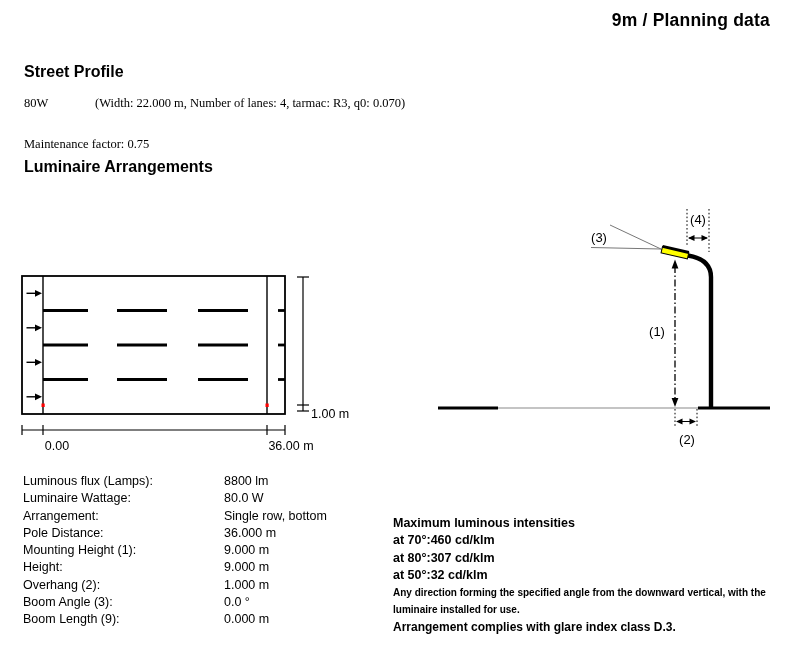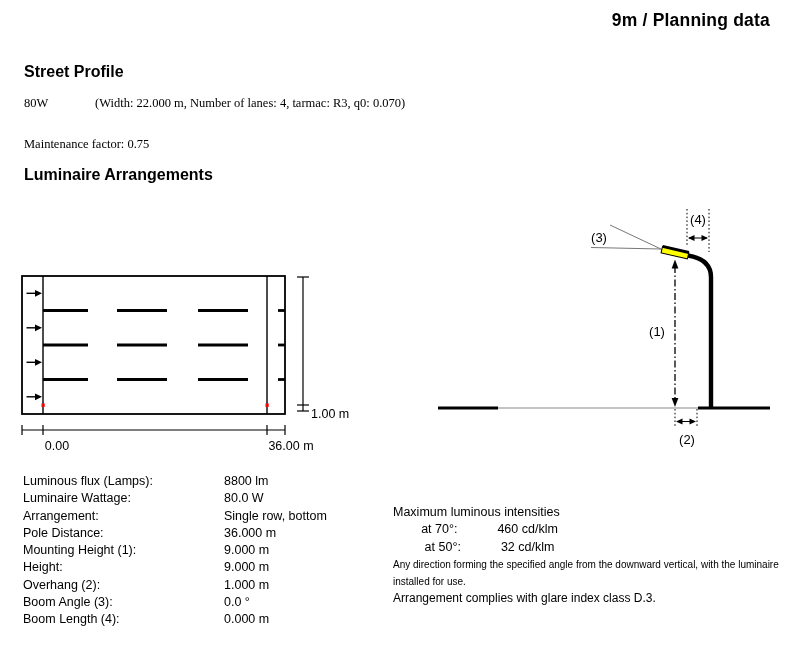--- a/index.html
+++ b/index.html
@@ -10,28 +10,28 @@
   .abs{position:absolute;}
   .title{
     top:10px;right:30px;font-size:17.5px;font-weight:bold;letter-spacing:0.2px;
   }
   .h-bold{font-size:16px;font-weight:bold;}
   .body-txt{font-size:12.5px;font-family:Liberation Serif, serif;}
   .street-heading{left:24px;top:63px;}
   .profile-line{left:24px;top:96px;width:520px;}
   .profile-line .details{position:absolute;left:71px;top:0;white-space:nowrap;}
   .maintenance{left:24px;top:137px;}
-  .arrangements-heading{left:24px;top:166px;}
+  .arrangements-heading{left:24px;top:158px;}
 
   .lum-list{left:23px;top:473px;width:370px;font-size:12.5px;line-height:17.3px;}
   .lum-list .row{display:flex;}
   .lum-list .lbl{width:201px;flex:0 0 201px;}
 
-  .intens{left:393px;top:504px;width:398px;font-size:12.5px;line-height:17.3px;}
-  .intens .irow{display:flex;justify-content:center;width:193px;gap:40px;}
+  .intens{left:393px;top:515px;width:398px;font-size:12.5px;line-height:17.3px;font-weight:bold;}
+  .intens .irow{display:flex;justify-content:flex-start;width:193px;}
   .intens .footnote{font-size:10px;line-height:17px;width:398px;}
   .intens .compliance{font-size:12px;line-height:17.3px;margin-top:0.5px;white-space:nowrap;}
 
   svg text{font-family:"Liberation Sans",sans-serif;fill:#000;}
 </style>
 </head>
 <body>
 
 <div class="page">
 
@@ -188,32 +188,36 @@
     </div>
     <div class="row">
       <span class="lbl">Overhang (2):</span>
       <span class="val">1.000 m</span>
     </div>
     <div class="row">
       <span class="lbl">Boom Angle (3):</span>
       <span class="val">0.0 °</span>
     </div>
     <div class="row">
-      <span class="lbl">Boom Length (4):</span>
+      <span class="lbl">Boom Length (9):</span>
       <span class="val">0.000 m</span>
     </div>
   </div>
 
   <div class="abs intens">
     <div>Maximum luminous intensities</div>
     <div class="irow">
       <span>at 70°:</span>
       <span>460 cd/klm</span>
     </div>
     <div class="irow">
+      <span>at 80°:</span>
+      <span>307 cd/klm</span>
+    </div>
+    <div class="irow">
       <span>at 50°:</span>
       <span>32 cd/klm</span>
     </div>
     <div class="footnote">Any direction forming the specified angle from the downward vertical, with the luminaire installed for use.</div>
     <div class="compliance">Arrangement complies with glare index class D.3.</div>
   </div>
 
 </div>
 
 </body></html>

